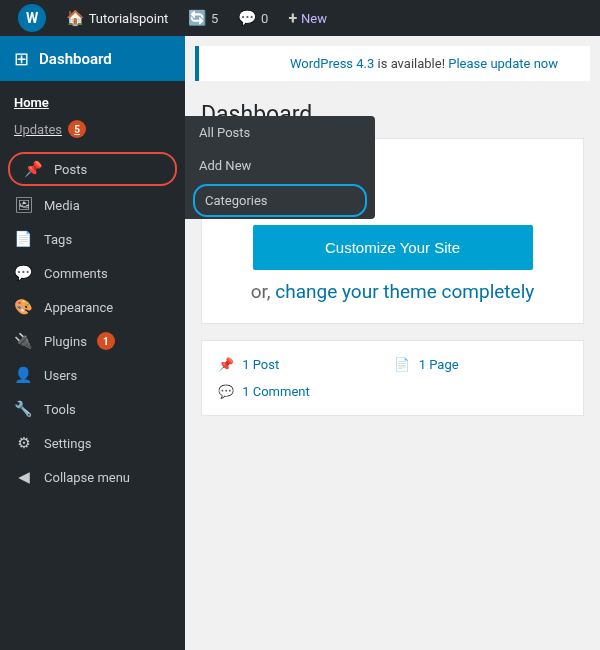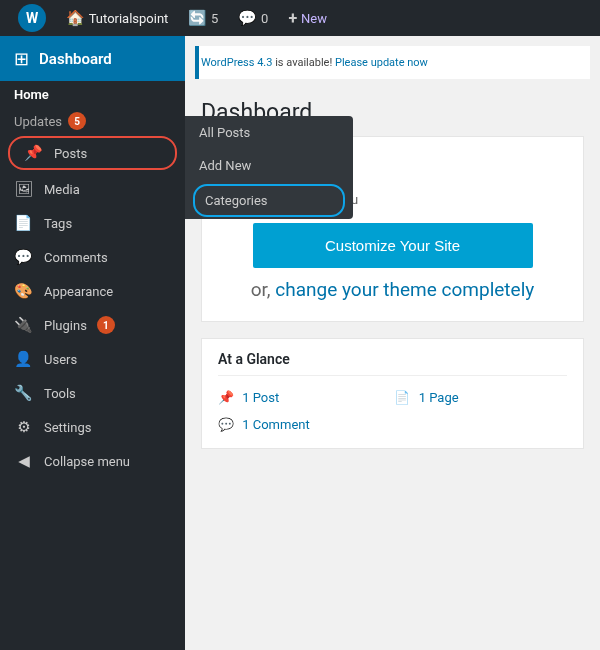--- a/index.html
+++ b/index.html
@@ -83,21 +83,22 @@
       color: #fff;
       font-size: 18px;
     }
     .sidebar-header-title {
       color: #fff;
       font-size: 15px;
       font-weight: 600;
     }
 
     .sidebar-section {
-      padding: 0 0;
+      padding: 8px 0;
+      text-decoration: underline;
     }
     .sidebar-label {
       color: #fff;
       padding: 6px 14px;
       font-size: 13px;
       font-weight: 600;
     }
     .sidebar-sublabel {
       color: #aaa;
       padding: 4px 14px;
@@ -156,21 +157,21 @@
       overflow-y: auto;
       position: relative;
     }
 
     
     .flyout-menu {
       position: absolute;
       left: 0;
       top: 80px;
       background: #32373c;
-      width: 168px;
+      width: 190px;
       z-index: 50;
       border-radius: 0 4px 4px 0;
     }
     .flyout-item {
       padding: 9px 14px;
       color: #ccc;
       cursor: pointer;
       font-size: 13px;
       position: relative;
     }
@@ -179,24 +180,25 @@
       border-radius: 14px;
       margin: 2px 8px;
       padding: 7px 10px;
       color: #ccc;
     }
 
     
     .update-notice {
       background: #fff;
       border-left: 4px solid #0073aa;
-      padding: 10px 2px;
+      padding: 10px 32px;
       margin: 10px;
-      font-size: 11px;
+      font-size: 13px;
       color: #444;
+      text-align: right;
     }
     .update-notice a { color: #0073aa; text-decoration: none; }
 
     
     .dashboard-section {
       padding: 10px 16px;
     }
     .dashboard-title {
       font-size: 23px;
       font-weight: 400;
@@ -387,21 +389,20 @@
         <div class="welcome-sub">
           <span>ed some links to get you</span>
         </div>
         <button class="customize-btn">Customize Your Site</button>
         <div class="or-text">
           <span>or, </span><a href="#">change your theme completely</a>
         </div>
       </div>
 
       <div class="glance-panel">
-        <div class="glance-title">At a Glance</div>
         <div class="glance-grid">
           <div class="glance-item">
             <span>📌</span>
             <a href="#">1 Post</a>
           </div>
           <div class="glance-item">
             <span>📄</span>
             <a href="#">1 Page</a>
           </div>
           <div class="glance-item">

